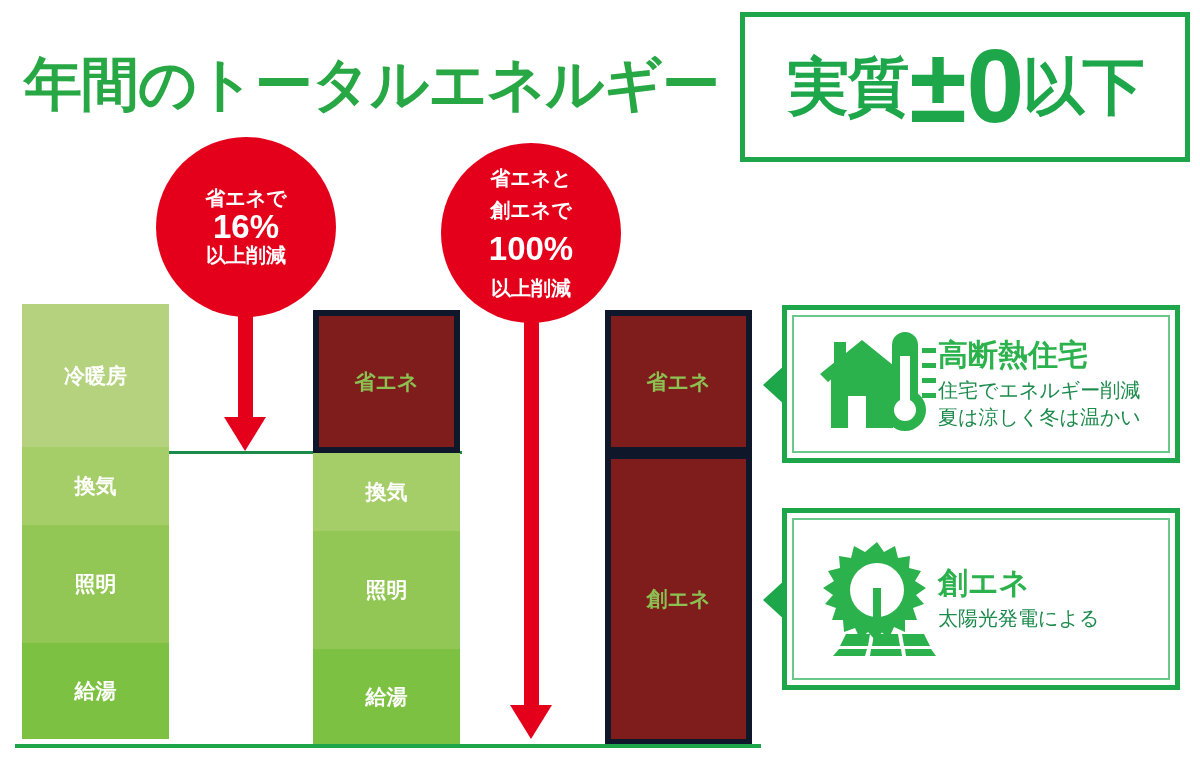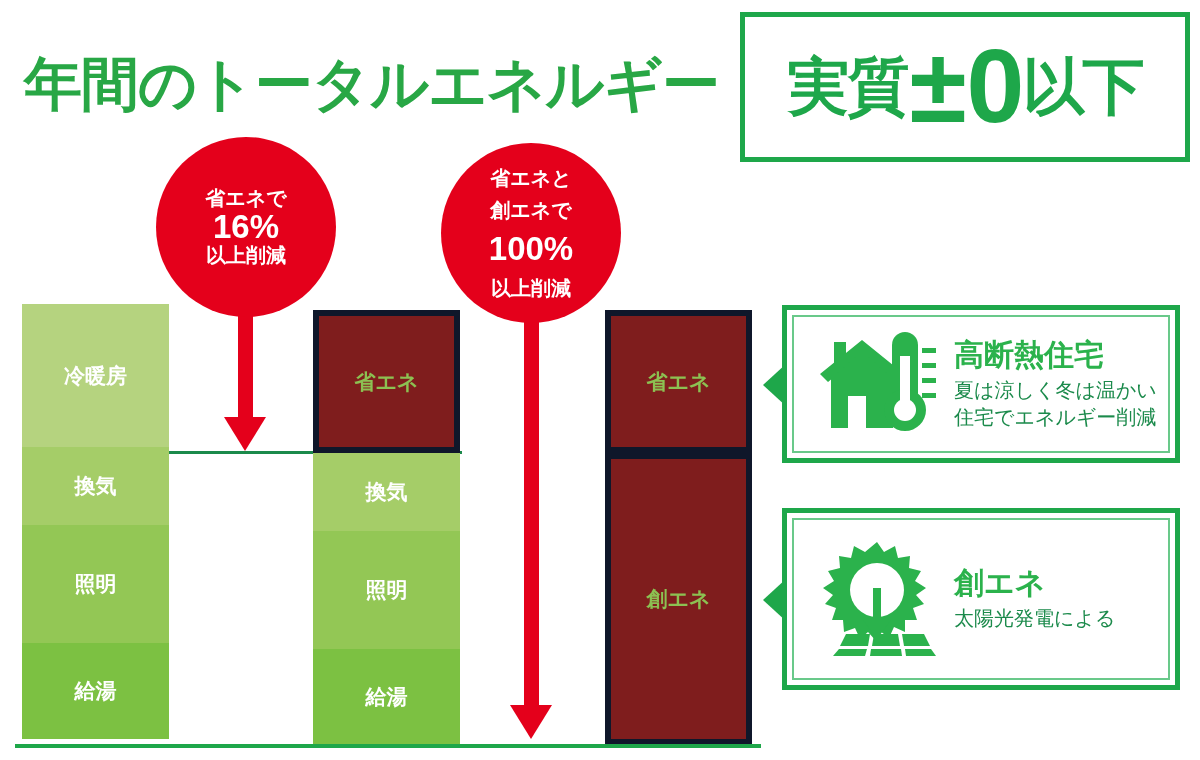--- a/index.html
+++ b/index.html
@@ -75,21 +75,21 @@
     position:absolute;left:5px;top:5px;right:5px;bottom:5px;
     border:2px solid #69c98a;background:#fff;
     display:flex;align-items:center;
   }
   .panel-notch{
     position:absolute;width:0;height:0;
     border-top:22px solid transparent;border-bottom:22px solid transparent;
     border-right:24px solid #1ea74a;
   }
   .panel-icon{flex:0 0 auto;margin-left:24px;}
-  .panel-text{margin-left:18px;}
+  .panel-text{margin-left:2px;}
   .panel-title{font-size:30px;font-weight:bold;color:#2bb24c;line-height:1.1;margin-bottom:6px;}
   .panel-desc{font-size:20px;color:#1b8a4b;line-height:1.32;font-weight:normal;}
 </style>
 </head>
 <body>
 
 <div id="stage">
 
   <div class="title">年間のトータルエネルギー</div>
 
@@ -184,22 +184,22 @@
             <rect x="104" y="33" width="14" height="5"></rect>
             <rect x="104" y="48" width="14" height="5"></rect>
             <rect x="104" y="63" width="14" height="5"></rect>
           </g>
         </svg>
       </span>
 
       <span class="panel-text">
         <span class="panel-title" style="display:block;">高断熱住宅</span>
         <span class="panel-desc" style="display:block;">
+          <span style="display:block;">住宅でエネルギー削減</span>
           <span style="display:block;">夏は涼しく冬は温かい</span>
-          <span style="display:block;">住宅でエネルギー削減</span>
         </span>
       </span>
     </div>
     <div class="panel-notch" style="left:-24px;top:53px;"></div>
   </div>
 
   <div class="panel" style="left:782px;top:508px;width:398px;height:182px;">
     <div class="panel-inner">
 
       <span class="panel-icon">

